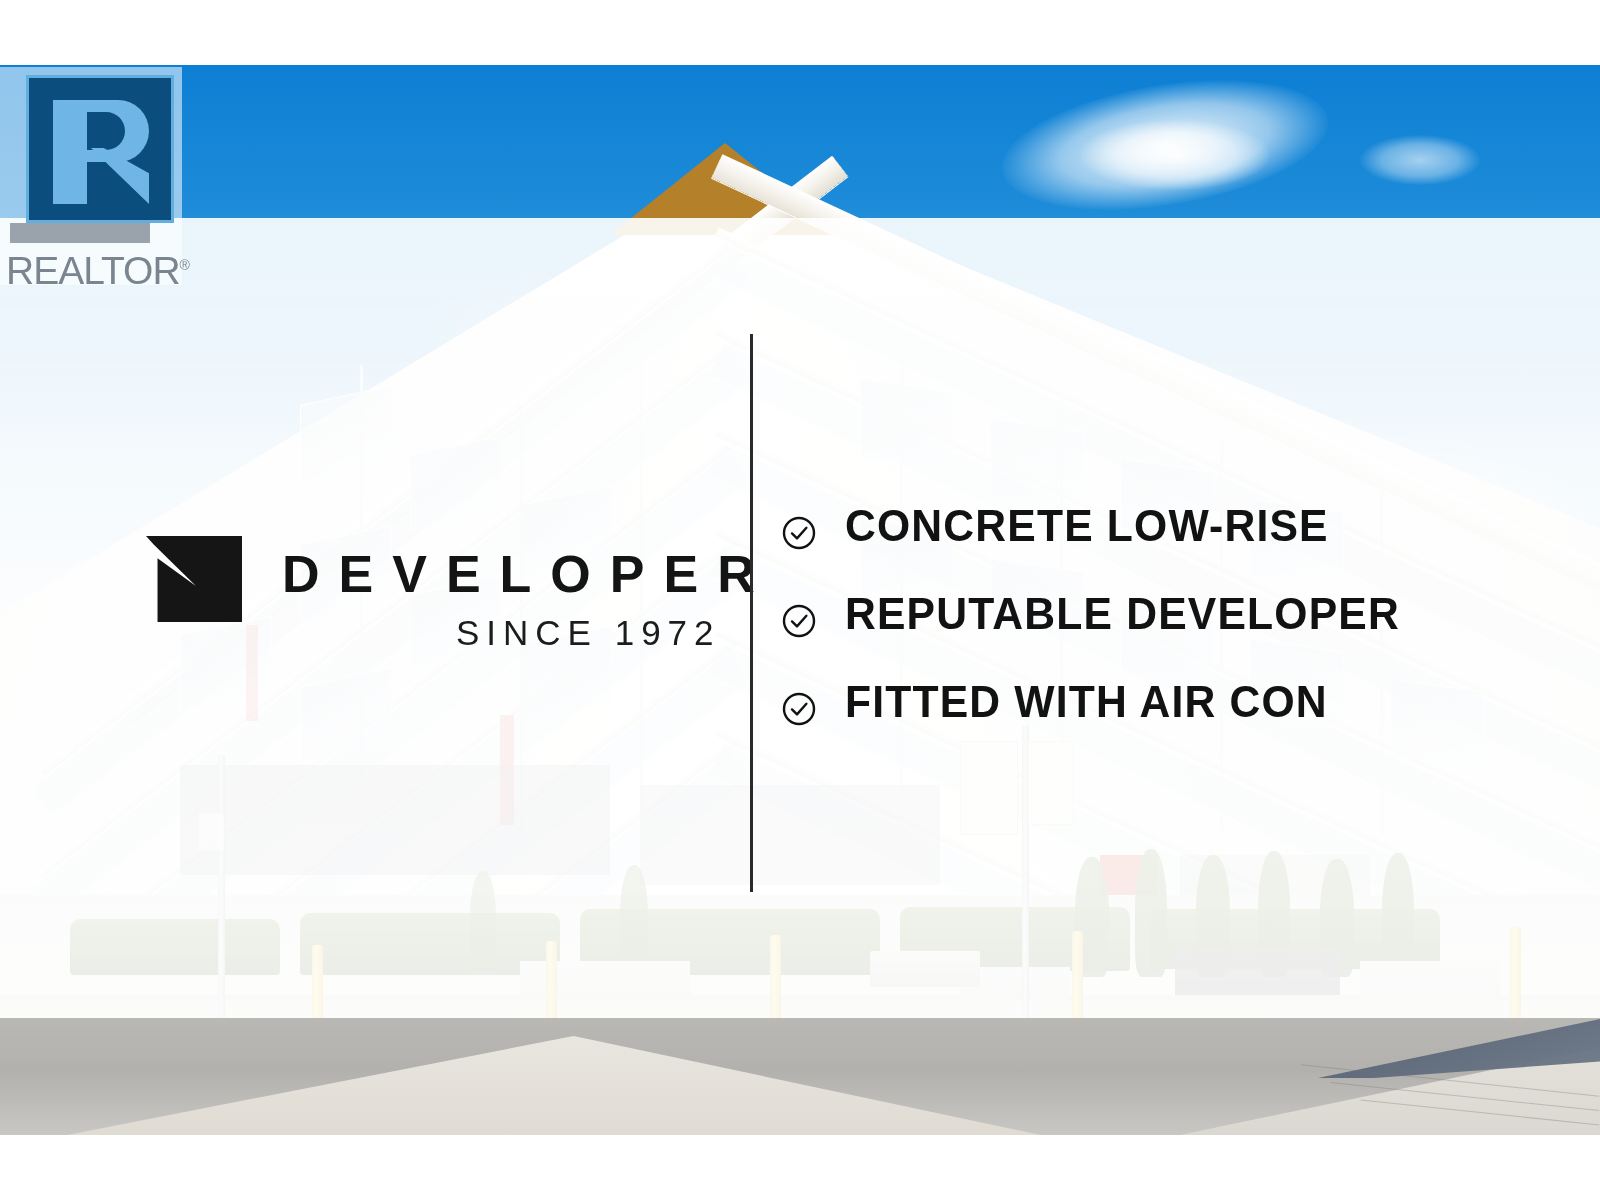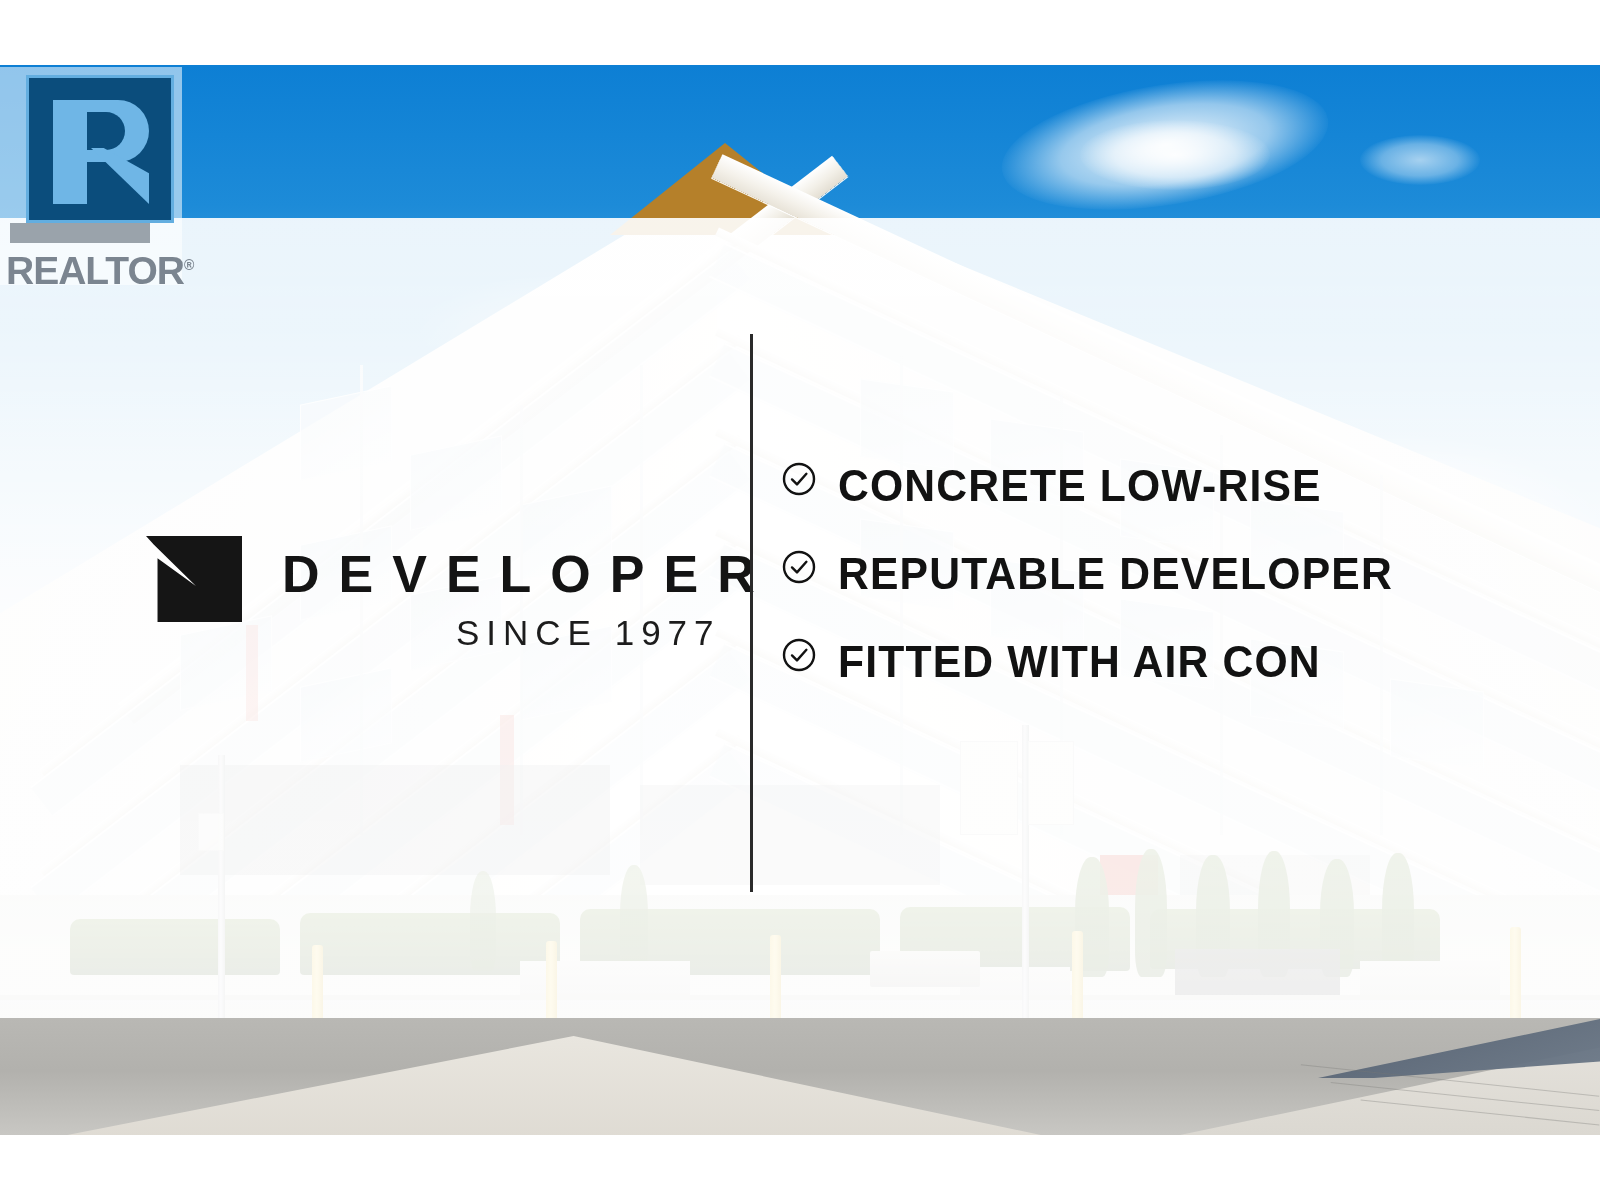--- a/index.html
+++ b/index.html
@@ -191,21 +191,21 @@
     position:absolute;left:62px;top:70px;width:58px;height:56px;
     background:#6fb6e6;
     clip-path:polygon(0% 0%,100% 100%,100% 45%,22% 0%);
   }
   .realtor-bar{
     position:absolute;left:10px;top:156px;width:140px;height:20px;background:#9aa3ab;
   }
   .realtor-word{
     position:absolute;left:6px;top:176px;width:176px;
     font-family:"Liberation Sans","DejaVu Sans",sans-serif;
-    font-size:39px;letter-spacing:-1px;color:#7b8590;font-weight:700;
+    font-size:39px;letter-spacing:-1px;color:#7b8590;font-weight:400;
     line-height:44px;white-space:nowrap;
   }
   .realtor-word sup{font-size:14px;vertical-align:super;}
 
   
   .townline{
     position:absolute;left:146px;top:536px;width:560px;height:120px;
   }
   .tl-mark{
     position:absolute;left:0;top:0;width:96px;height:86px;
@@ -229,21 +229,21 @@
   .divider{
     position:absolute;left:750px;top:334px;width:3px;height:558px;
     background:#2a2a2a;
   }
 
   
   .features{
     position:absolute;left:782px;top:462px;width:790px;
   }
   .feat{
-    display:flex;align-items:flex-start;height:88px;
+    display:flex;align-items:flex-end;height:88px;gap:7px;
   }
   .feat-ico{
     flex:0 0 auto;width:34px;height:34px;margin-right:22px;
     position:relative;
   }
   .feat-ico svg{display:block;width:34px;height:34px;}
   .feat-txt{
     font-family:"Liberation Sans","DejaVu Sans",sans-serif;
     font-size:44px;font-weight:700;letter-spacing:1.2px;color:#121212;
     white-space:nowrap;line-height:48px;
@@ -394,21 +394,21 @@
       <div class="r-bowl-hole"></div>
       <div class="r-leg"></div>
     </div>
     <div class="realtor-bar"></div>
     <div class="realtor-word"><span>REALTOR</span><sup>®</sup></div>
   </div>
 
   <div class="townline">
     <div class="tl-mark"></div>
     <div class="tl-word">DEVELOPER</div>
-    <div class="tl-sub">SINCE 1977</div>
+    <div class="tl-sub">SINCE 1972</div>
   </div>
 
   <div class="divider"></div>
 
   <div class="features">
 
     <div class="feat">
       <span class="feat-ico">
         <svg viewBox="0 0 34 34" aria-hidden="true">
           <circle cx="17" cy="17" r="15" fill="none" stroke="#121212" stroke-width="2.4"></circle>

